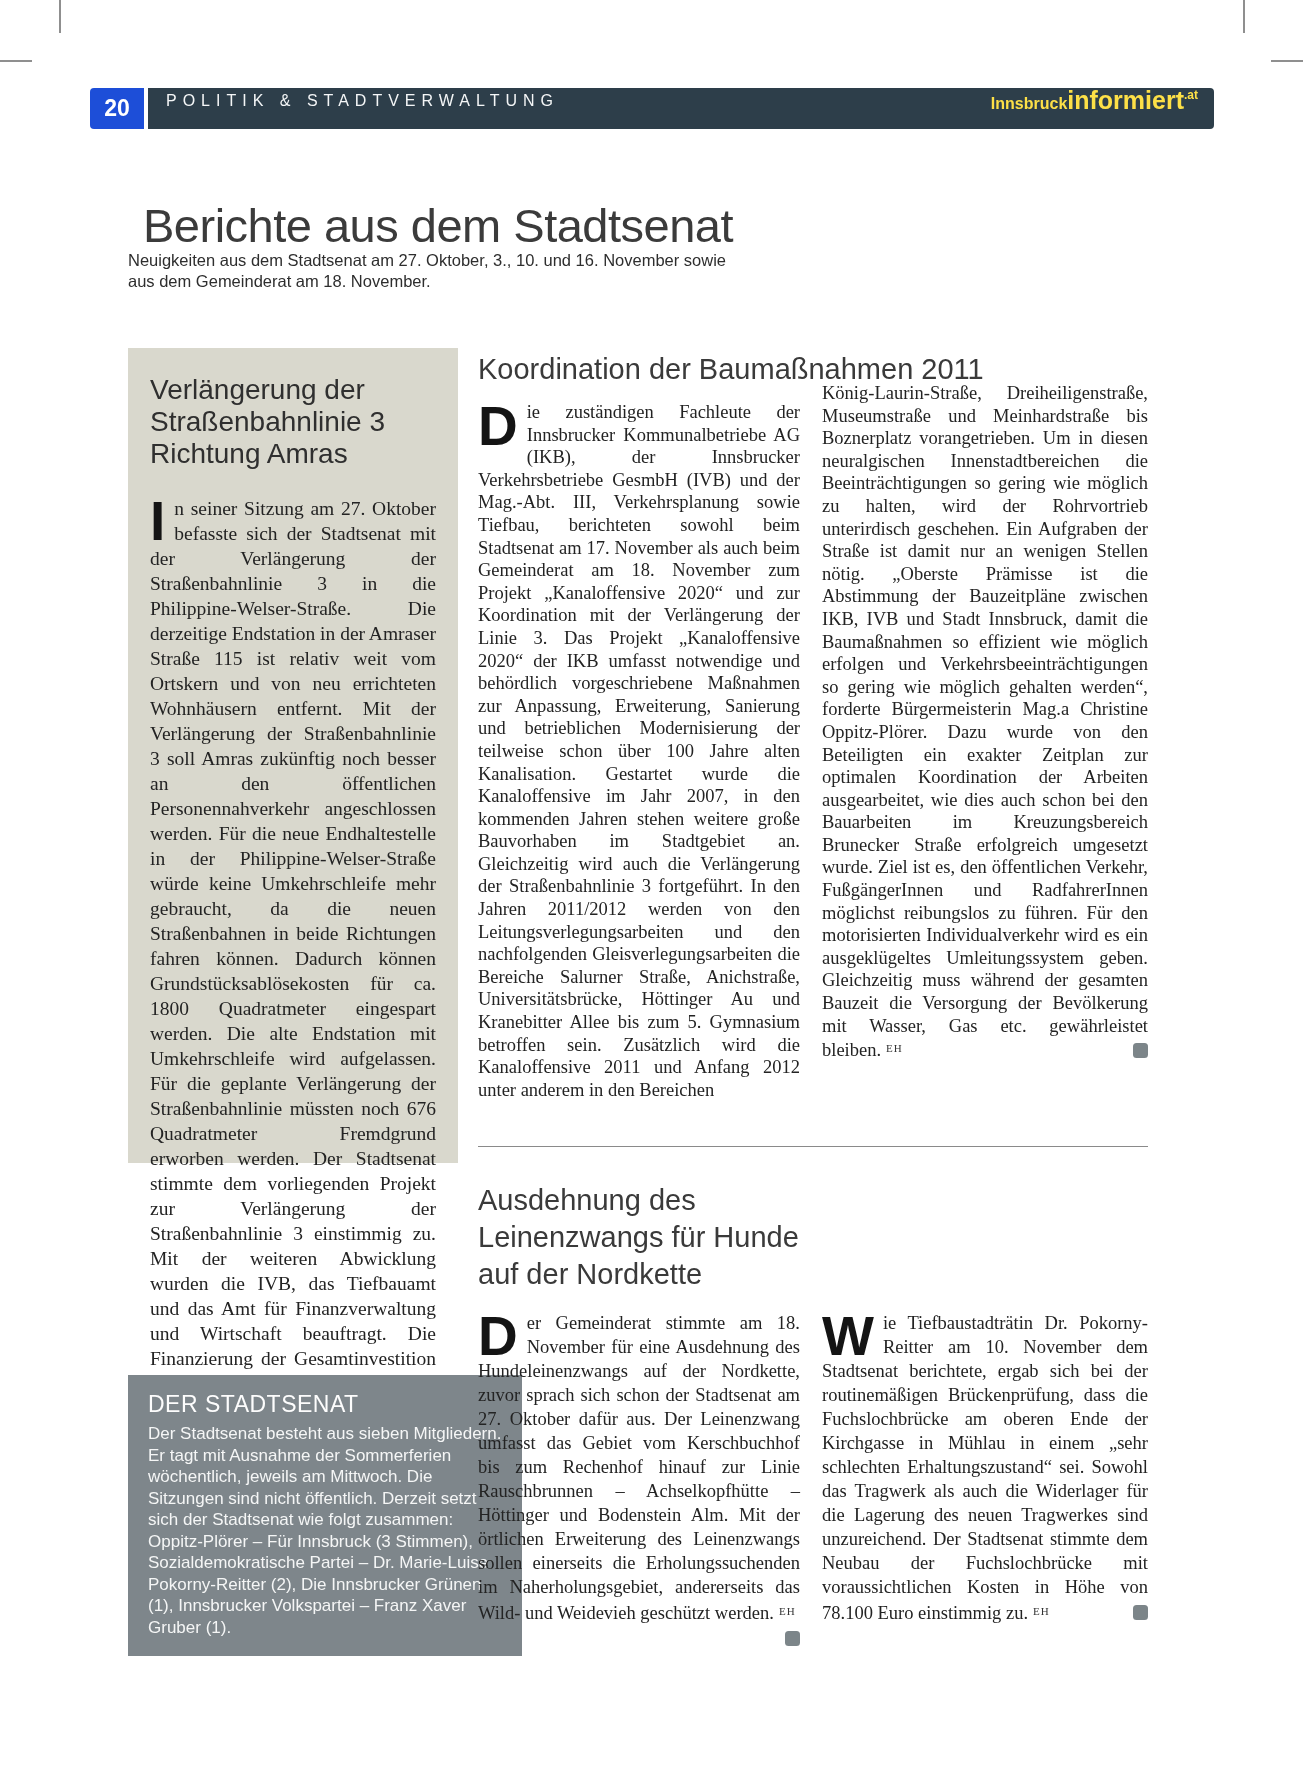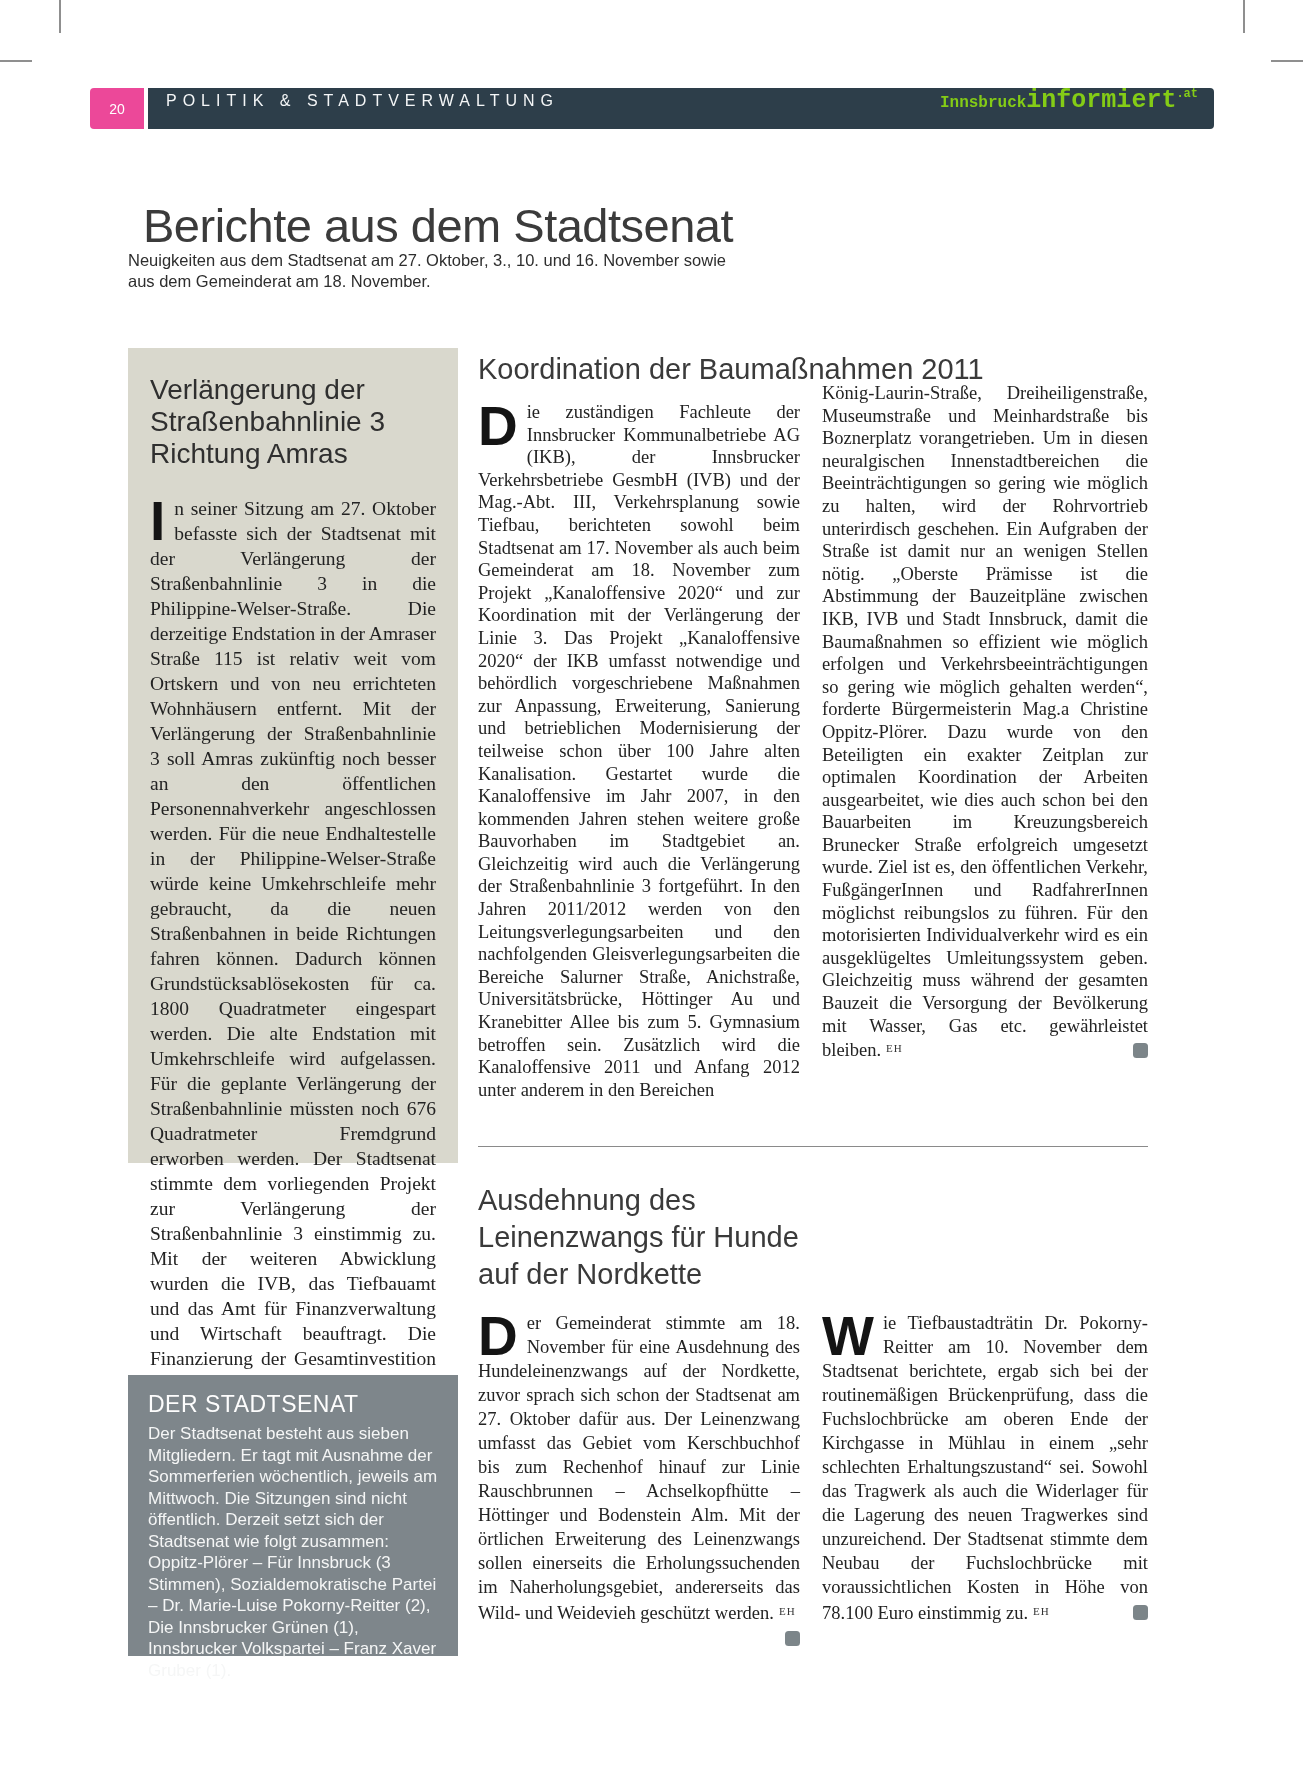--- a/index.html
+++ b/index.html
@@ -10,31 +10,31 @@
   
   .cropmark { position:absolute; background:#8f8f8f; }
   .cm-v-left  { left:59px;  top:0;    width:2px;  height:33px; }
   .cm-h-left  { left:0;     top:60px; width:32px; height:2px;  }
   .cm-v-right { left:1243px;top:0;    width:2px;  height:33px; }
   .cm-h-right { right:0;    top:60px; width:32px; height:2px;  }
 
   
   .topbar { position:absolute; left:90px; top:88px; width:1124px; height:41px; display:flex; }
   .pagenum {
-    width:54px; background:#ec4899; color:#ffffff; font-size:14px;
+    width:54px; background:#1d4ed8; color:#ffffff; font-size:23px;
     display:flex; align-items:center; justify-content:center;
-    border-radius:4px 0 0 4px; margin-right:4px; flex:0 0 54px;
+    border-radius:4px 0 0 4px; margin-right:4px; flex:0 0 54px;font-weight:bold;
   }
   .navybar {
     flex:1; background:#2d3e4a; border-radius:0 4px 4px 0;
     display:flex; align-items:center; justify-content:space-between;
     padding:0 16px 16px 18px;
   }
   .sectionlabel { color:#f4f6f7; font-size:16px; letter-spacing:6px; font-weight:400; }
-  .brand { color:#84cc16; font-family:Liberation Mono, monospace; white-space:nowrap; }
+  .brand { color:#fde047; font-family:Liberation Sans, sans-serif; white-space:nowrap; }
   .brand .b-small { font-size:16px; font-weight:bold; }
   .brand .b-large { font-size:25px; font-weight:bold; }
   .brand .b-tld   { font-size:12px; font-weight:bold; vertical-align:10px; }
 
   
   .pagetitle {
     position:absolute; left:127px; top:182px; margin:16px;
     font-size:47px; font-weight:400; color:#3b3b3b; letter-spacing:-0.5px;
   }
   .subtitle {
@@ -67,21 +67,21 @@
     background:#d9d8cd; box-sizing:border-box; padding:26px 22px 20px 22px;
   }
   .trambox h2 {
     margin:0 0 26px 0; font-size:28px; line-height:32px; font-weight:400;
     color:#2f2f2f; white-space:pre-line;
   }
   .trambox .serifbody { font-size:19.5px; line-height:25px; }
 
   
   .infobox {
-    position:absolute; left:128px; top:1375px; width:330px; height:281px;
+    position:absolute; left:128px; top:1375px; width:394px; height:281px;
     background:#7e868b; box-sizing:border-box; padding:16px 20px; color:#ffffff;
   }
   .infobox h3 { margin:0 0 5px 0; font-size:23px; font-weight:400; letter-spacing:0.5px; color:#fdfdfd; }
   .infobox p  { margin:0; font-size:17px; line-height:21.5px; color:#f5f6f6; }
 
   
   .koordtitle { position:absolute; left:478px; top:351px; }
   .kcol1 { position:absolute; left:478px; top:401px; width:322px; }
   .kcol2 { position:absolute; left:822px; top:382px; width:326px; }
   .kcol1 .serifbody, .kcol2 .serifbody { font-size:18.5px; line-height:22.6px; }

